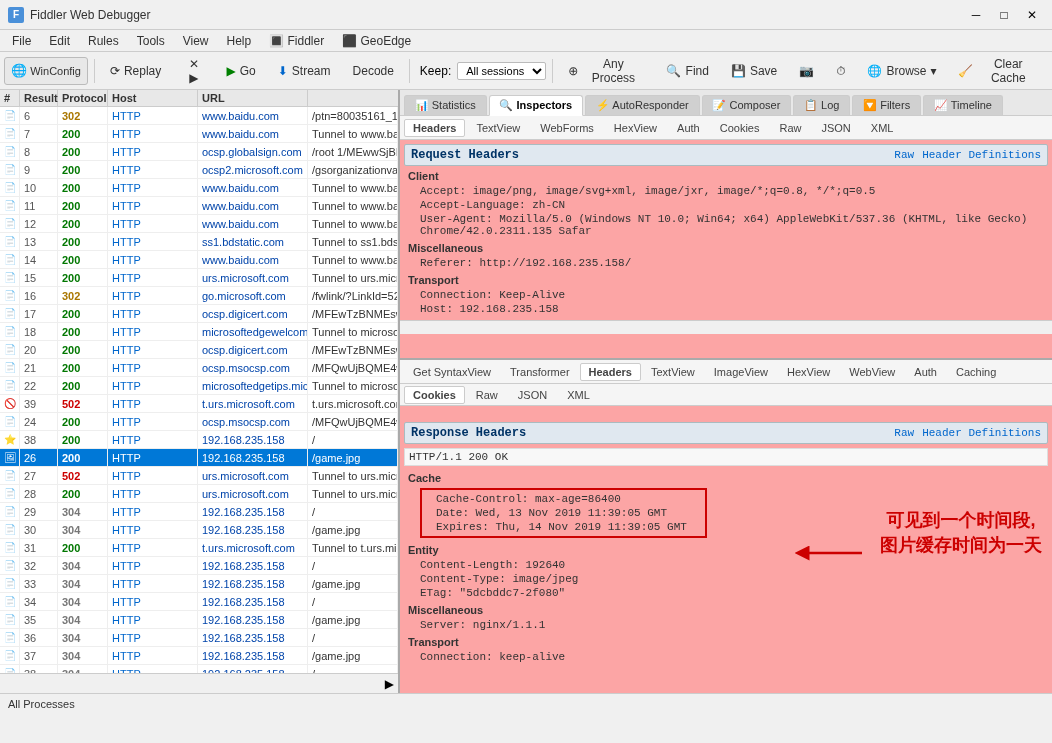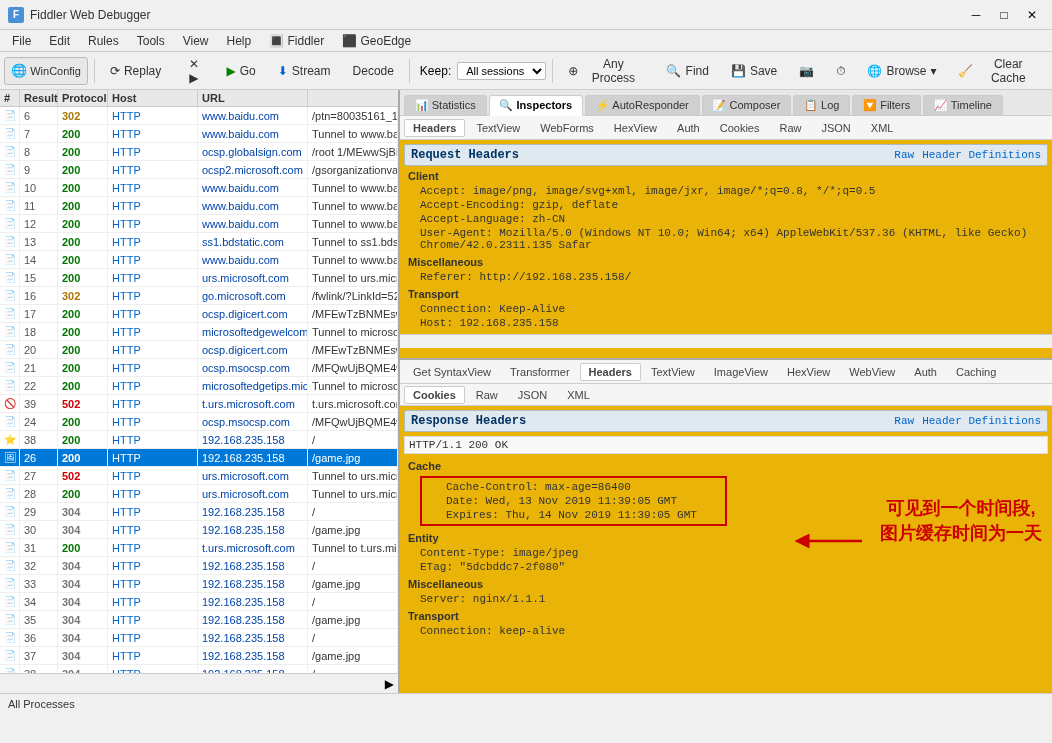--- a/index.html
+++ b/index.html
@@ -131,21 +131,21 @@
       align-items: center;
       justify-content: flex-end;
       padding-right: 4px;
     }
 
     
     .right-panel {
       flex: 1;
       display: flex;
       flex-direction: column;
-      background: #eab308;
+      background: #fca5a5;
       overflow: hidden;
     }
 
     
     .tab-bar {
       display: flex;
       background: #e8e8e8;
       border-bottom: 1px solid #ccc;
       height: 26px;
       align-items: flex-end;
@@ -265,20 +265,21 @@
       flex: 1;
       overflow-y: auto;
       padding: 4px;
       font-size: 11px;
       font-family: 'Courier New', monospace;
     }
 
     
     .annotation-area {
       position: relative;
+      margin-top: 12px;
     }
     .annotation-text {
       position: absolute;
       right: 20px;
       top: 20px;
       color: #cc0000;
       font-size: 20px;
       font-weight: bold;
       font-family: 'Segoe UI', sans-serif;
       line-height: 1.3;
@@ -753,21 +754,20 @@
         <div class="content-area">
           <div class="section-header-bar">
             <span class="section-header-title">Request Headers</span>
             <div class="section-header-links">
               <a class="section-link">Raw</a>
               <a class="section-link">Header Definitions</a>
             </div>
           </div>
           <div class="header-section-title">Client</div>
           <div class="header-line">Accept: image/png, image/svg+xml, image/jxr, image/*;q=0.8, */*;q=0.5</div>
-          <div class="header-line">Accept-Encoding: gzip, deflate</div>
           <div class="header-line">Accept-Language: zh-CN</div>
           <div class="header-line">User-Agent: Mozilla/5.0 (Windows NT 10.0; Win64; x64) AppleWebKit/537.36 (KHTML, like Gecko) Chrome/42.0.2311.135 Safar</div>
           <div class="header-section-title">Miscellaneous</div>
           <div class="header-line">Referer: http://192.168.235.158/</div>
           <div class="header-section-title">Transport</div>
           <div class="header-line">Connection: Keep-Alive</div>
           <div class="header-line">Host: 192.168.235.158</div>
         </div>
 
         <div class="h-scroll">
@@ -799,21 +799,21 @@
         <div class="response-area annotation-area" style="position:relative;">
           <div class="section-header-bar">
             <span class="section-header-title">Response Headers</span>
             <div class="section-header-links">
               <a class="section-link">Raw</a>
               <a class="section-link">Header Definitions</a>
             </div>
           </div>
           <div class="request-line">HTTP/1.1 200 OK</div>
           <div class="header-section-title">Cache</div>
-          <div style="border:2px solid #cc0000;display:inline-block;padding:2px 24px;margin:2px 0 2px 16px;">
+          <div style="border:2px solid #cc0000;display:inline-block;padding:2px 14px;margin:2px 0 2px 16px;">
             <div class="header-line" style="padding-left:0;">Cache-Control: max-age=86400</div>
             <div class="header-line" style="padding-left:0;">Date: Wed, 13 Nov 2019 11:39:05 GMT</div>
             <div class="header-line" style="padding-left:0;">Expires: Thu, 14 Nov 2019 11:39:05 GMT</div>
           </div>
           <br>
           
           <div style="position:absolute;right:180px;top:120px;display:flex;align-items:center;">
             <svg width="80" height="30">
               <defs>
                 <marker id="arrowhead" markerWidth="6" markerHeight="6" refX="3" refY="3" orient="auto">
@@ -821,20 +821,21 @@
                 </marker>
               </defs>
               <line x1="70" y1="15" x2="10" y2="15" stroke="#cc0000" stroke-width="2.5" marker-end="url(#arrowhead)"></line>
             </svg>
           </div>
           <div class="annotation-text" style="position:absolute;right:10px;top:90px;color:#cc0000;font-size:18px;font-weight:bold;font-family:'Microsoft YaHei',sans-serif;line-height:1.4;text-align:center;">
             可见到一个时间段,<br>图片缓存时间为一天
           </div>
 
           <div class="header-section-title">Entity</div>
+          <div class="header-line">Content-Length: 192640</div>
           <div class="header-line">Content-Type: image/jpeg</div>
           <div class="header-line">ETag: "5dcbddc7-2f080"</div>
           <div class="header-section-title">Miscellaneous</div>
           <div class="header-line">Server: nginx/1.1.1</div>
           <div class="header-section-title">Transport</div>
           <div class="header-line">Connection: keep-alive</div>
         </div>
 
       </div>
     </div>

